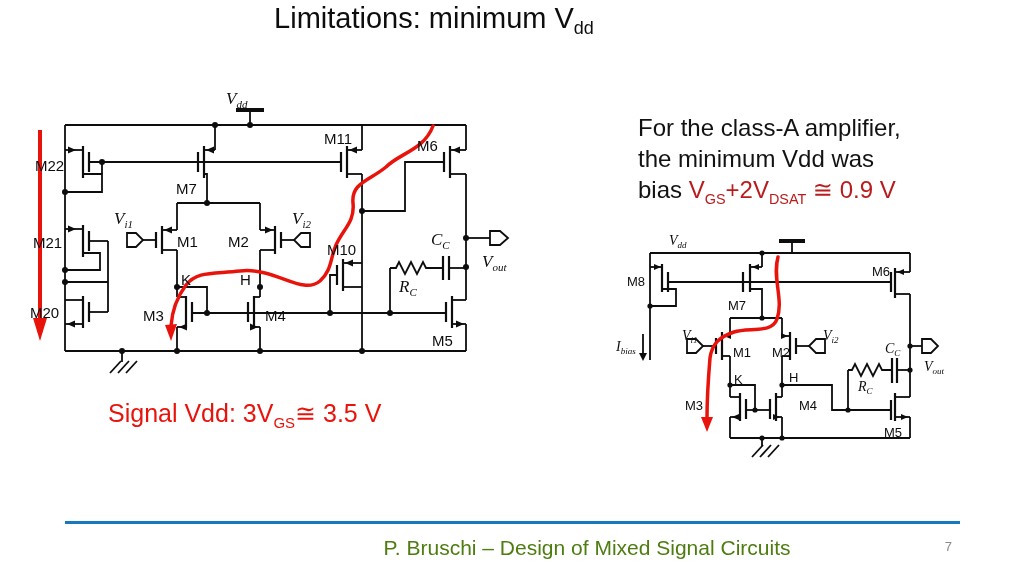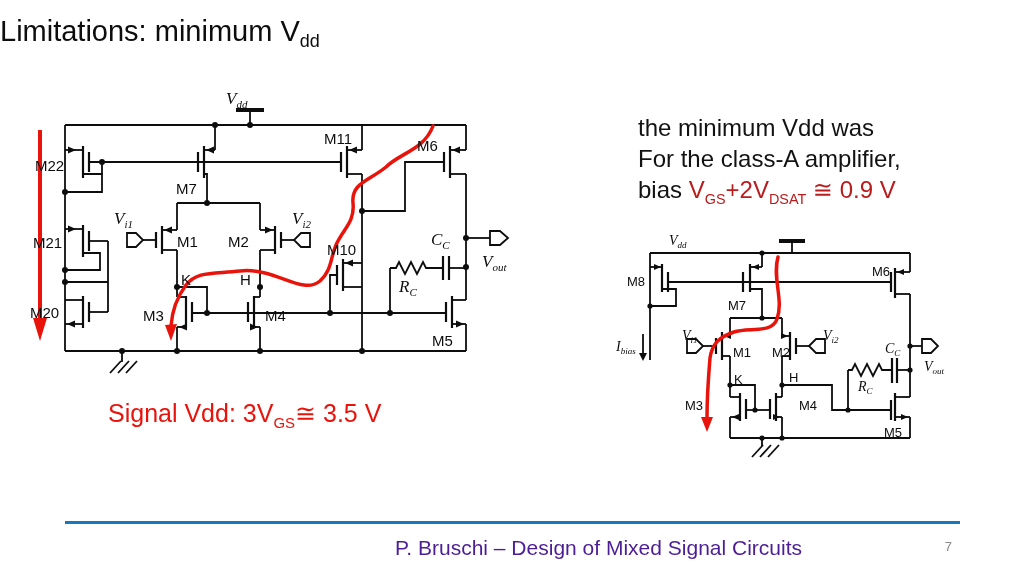--- a/index.html
+++ b/index.html
@@ -1,27 +1,27 @@
 <!DOCTYPE html>
 <html><head>
 <meta charset="utf-8">
 <style>
   html,body{margin:0;padding:0;background:#fff;}
   #slide{position:relative;width:1024px;height:576px;background:#ffffff;overflow:hidden;
          font-family:"Liberation Sans", sans-serif;color:#111;}
   #schematic{position:absolute;left:0;top:0;}
   .overlay{position:absolute;}
-  #title{left:0;top:15px;width:868px;text-align:left;font-size:29px;color:#0d0d0d;}
+  #title{left:0;top:2px;width:868px;text-align:center;font-size:29px;color:#0d0d0d;}
   #title .subt{font-size:18px;vertical-align:-6px;}
   #note{left:638px;top:112px;width:350px;font-size:24px;line-height:31px;color:#121212;}
   #note .blue{white-space:nowrap;}
   sub{font-size:0.60em;}
   #caption{left:108px;top:399px;font-size:25px;}
   #footer-line{left:65px;top:521px;width:895px;height:3px;}
-  #footer-text{left:372px;top:536px;width:430px;text-align:right;font-size:21px;color:#4c1d95;}
+  #footer-text{left:372px;top:536px;width:430px;text-align:center;font-size:21px;color:#4d7c0f;}
   #page-num{left:932px;top:539px;width:20px;text-align:right;font-size:13px;color:#8a8a8a;}
   
   text{fill:#0d0d0d;}
   .lL{font:15px "Liberation Sans",sans-serif;}          
   .lR{font:13px "Liberation Sans",sans-serif;}          
   .iL{font:italic 17px "Liberation Serif",serif;}       
   .iR{font:italic 14px "Liberation Serif",serif;}       
   .sL{font:italic 11px "Liberation Serif",serif;}
   .sR{font:italic 9px "Liberation Serif",serif;}
 </style>
@@ -291,22 +291,22 @@
       <text class="iR" x="823" y="340"><tspan>V</tspan><tspan class="sR" dy="3">i2</tspan></text>
       <text class="iR" x="885" y="353"><tspan>C</tspan><tspan class="sR" dy="3">C</tspan></text>
       <text class="iR" x="858" y="391"><tspan>R</tspan><tspan class="sR" dy="3">C</tspan></text>
       <text class="iR" x="924" y="371"><tspan>V</tspan><tspan class="sR" dy="3">out</tspan></text>
     </g>
   </svg>
 
   <div id="title" class="overlay"><span>Limitations: minimum V</span><span class="subt">dd</span></div>
 
   <div id="note" class="overlay">
+    <div>For the class-A amplifier,</div>
     <div>the minimum Vdd was</div>
-    <div>For the class-A amplifier,</div>
     <div><span>bias </span><span class="blue" style="color: #b91c1c;"><span>V</span><sub>GS</sub><span>+2V</span><sub>DSAT</sub><span> ≅ 0.9 V</span></span></div>
   </div>
 
   <div id="caption" class="overlay" style="color: rgb(232, 20, 12);"><span>Signal Vdd: 3V</span><sub>GS</sub><span>≅ 3.5 V</span></div>
 
   <div id="footer-line" class="overlay" style="background: rgb(22, 120, 190);"></div>
   <div id="footer-text" class="overlay">P. Bruschi – Design of Mixed Signal Circuits</div>
   <div id="page-num" class="overlay">7</div>
 
 </div>

